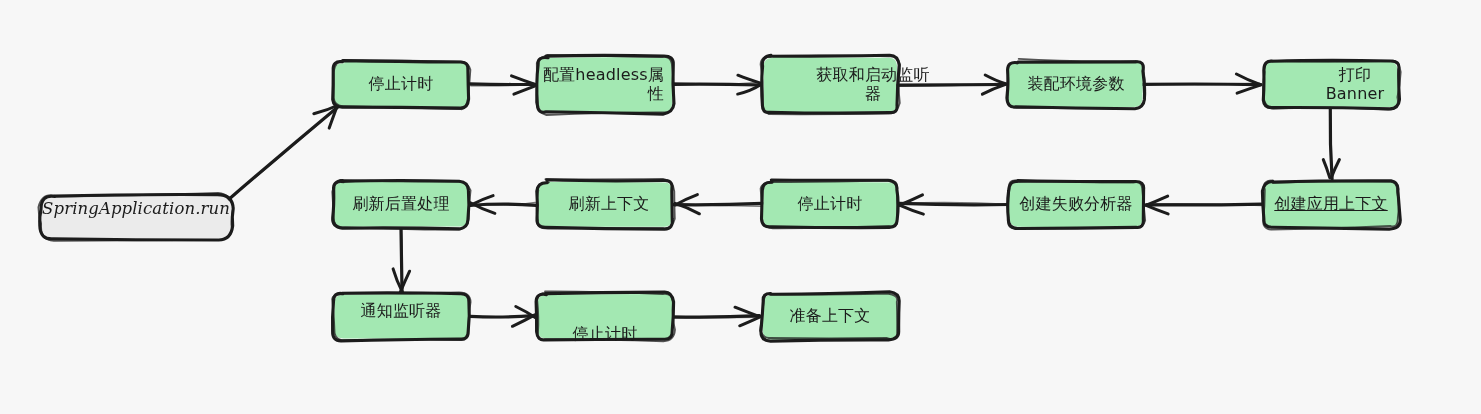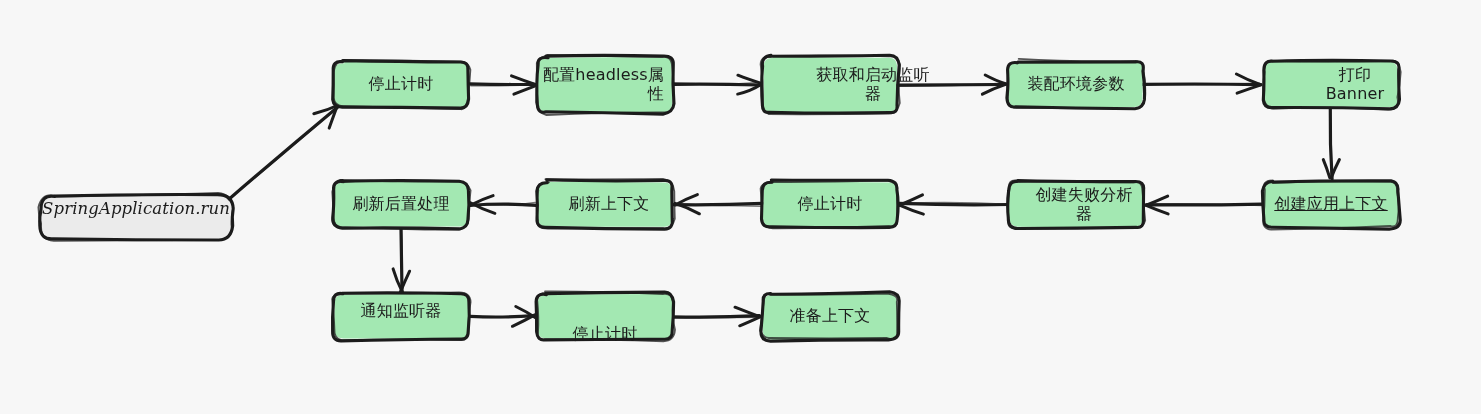--- a/index.html
+++ b/index.html
@@ -224,21 +224,21 @@
     </div>
     <div class="node process" style="left: 1008px; top: 61px; width: 136px; height: 47px;">
       <span class="node-label">装配环境参数</span>
     </div>
     <div class="node process" style="left: 1263px; top: 61px; width: 136px; height: 47px; padding-left: 48px;">
       <span class="node-label">打印Banner</span>
     </div>
     <div class="node process" style="left: 1263px; top: 181px; width: 136px; height: 47px; text-decoration: underline;">
       <span class="node-label">创建应用上下文</span>
     </div>
-    <div class="node process" style="left: 1008px; top: 181px; width: 136px; height: 47px; padding-left: 16px;">
+    <div class="node process" style="left: 1008px; top: 181px; width: 136px; height: 47px;">
       <span class="node-label">创建失败分析器</span>
     </div>
     <div class="node process" style="left: 762px; top: 181px; width: 136px; height: 47px;">
       <span class="node-label">停止计时</span>
     </div>
     <div class="node process" style="left: 537px; top: 181px; width: 136px; height: 47px; padding-left: 8px;">
       <span class="node-label">刷新上下文</span>
     </div>
     <div class="node process" style="left: 333px; top: 181px; width: 136px; height: 47px;">
       <span class="node-label">刷新后置处理</span>

